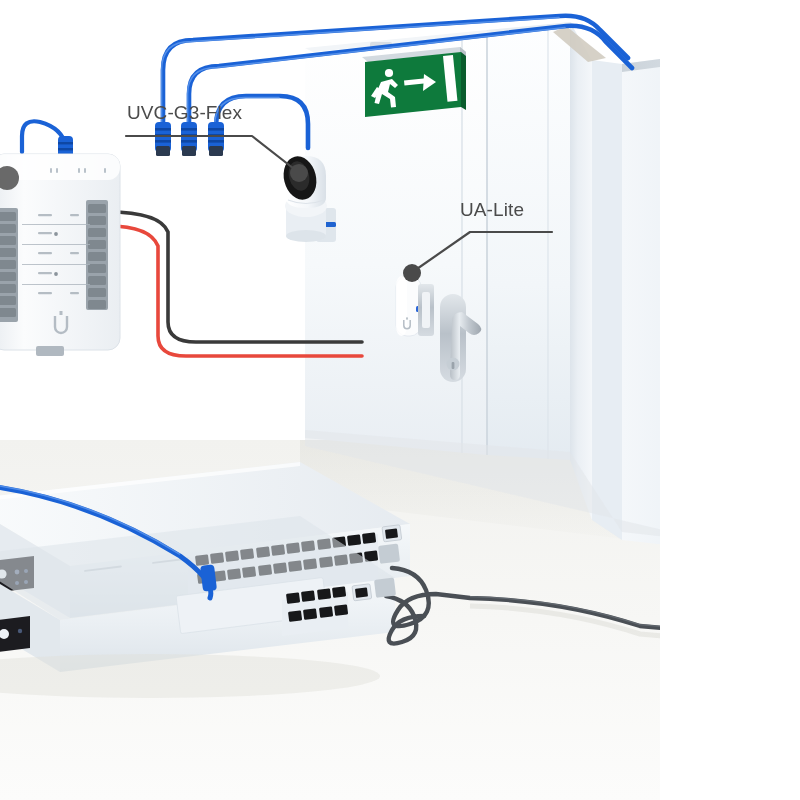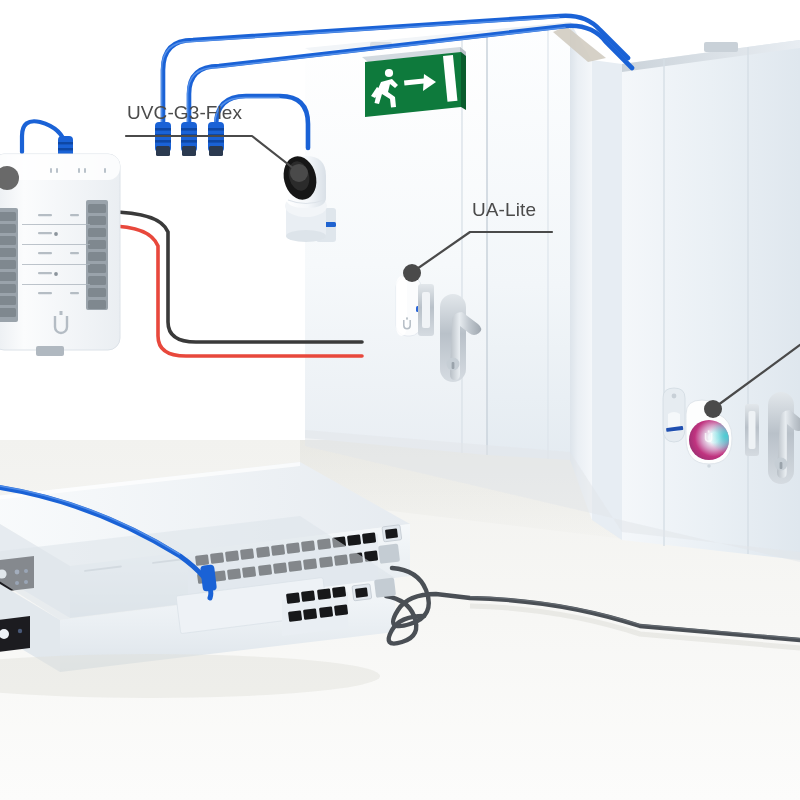--- a/index.html
+++ b/index.html
@@ -5,40 +5,40 @@
   * { box-sizing: border-box; }
   html, body {
     margin: 0; padding: 0;
     width: 800px; height: 800px;
     overflow: hidden;
     background: #ffffff;
     font-family: "Liberation Sans", sans-serif;
   }
   #scene {
     position: relative;
-    width: 800px; height: 800px;
+    width: 660px; height: 800px;
     background: #ffffff;
     overflow: hidden;
   }
   #scene svg.layer {
     position: absolute;
     top: 0; left: 0;
     width: 800px; height: 800px;
   }
   .lbl {
     position: absolute;
     font-family: "Liberation Sans", sans-serif;
     font-size: 19px;
     letter-spacing: 0.1px;
     color: #4b4b4b;
     white-space: nowrap;
     line-height: 1;
   }
   #lbl-uvc { left: 127px; top: 103px; }
-  #lbl-ualite { left: 472px; top: 200px; }
+  #lbl-ualite { left: 460px; top: 200px; }
 </style>
 </head>
 <body>
 
 <div id="scene">
 
   <svg class="layer" viewBox="0 0 800 800">
     <defs>
       <linearGradient id="gFloor" x1="0" y1="0" x2="0" y2="1">
         <stop offset="0" stop-color="#f2f2ef"></stop>

